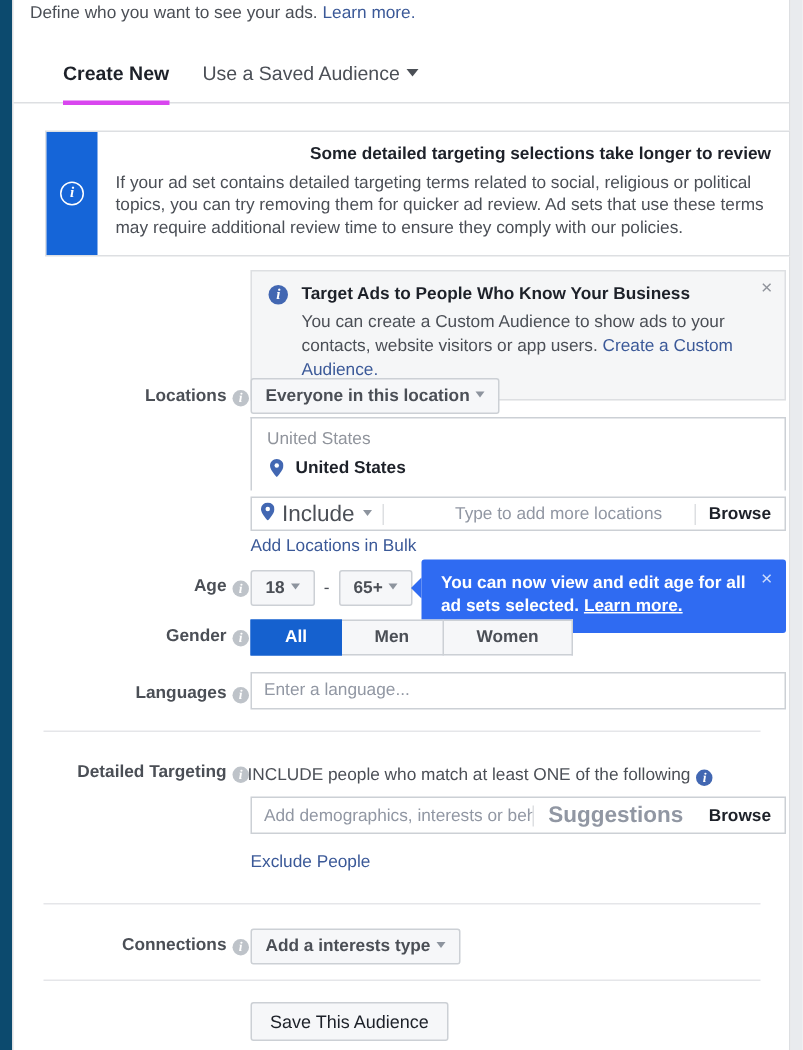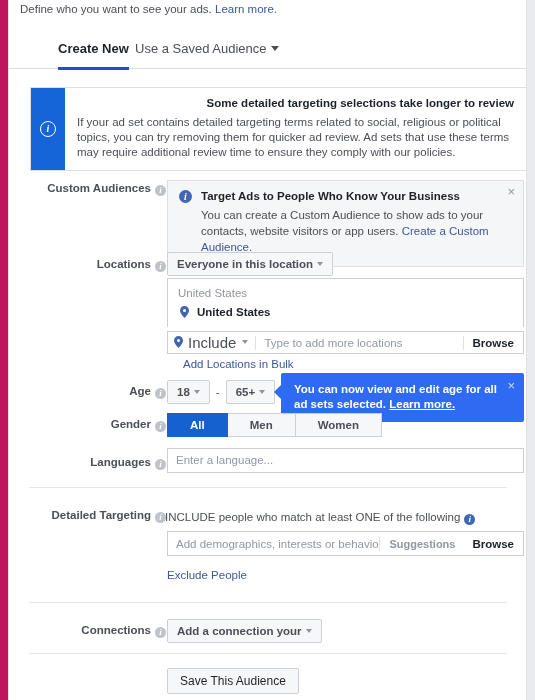--- a/index.html
+++ b/index.html
@@ -12,21 +12,21 @@
     height: 700px;
     overflow: hidden;
     font-family: "Liberation Sans", sans-serif;
     -webkit-font-smoothing: antialiased;
   }
 
   .page {
     position: relative;
     width: 477px;
     height: 700px;
-    background: #be185d;
+    background: #0c4a6e;
   }
 
   
   .card {
     position: absolute;
     left: 8px;
     top: 0;
     width: 519px;
     height: 700px;
     background: #ffffff;
@@ -67,22 +67,21 @@
     font-size: 13px;
     color: #4b4f56;
     line-height: 26px;
     cursor: pointer;
     white-space: nowrap;
   }
   .tab.active {
     left: 33px;
     font-weight: bold;
     color: #1d2129;
-    border-bottom: 3px solid #1d4ed8;
-    margin-left: 16px;
+    border-bottom: 3px solid #d946ef;
   }
   .tab.saved {
     left: 126px;
     color: #4b4f56;
   }
   .caret {
     display: inline-block;
     width: 0; height: 0;
     border-left: 4px solid transparent;
     border-right: 4px solid transparent;
@@ -301,37 +300,37 @@
     height: 14px;
     background: #dddfe2;
   }
   .loc-placeholder {
     flex: 1;
     padding-left: 8px;
     font-size: 11.5px;
     color: #9197a3;
     white-space: nowrap;
     overflow: hidden;
+    margin-left: 39px;
   }
   .browse {
     padding: 0 9px 0 8px;
     font-size: 11.5px;
     font-weight: bold;
     color: #1d2129;
     cursor: pointer;
     white-space: nowrap;
   }
   .bulk-link {
     position: absolute;
     left: 158px;
     top: 358px;
     font-size: 11.5px;
     color: #3b5998;
     cursor: pointer;
-    margin-left: 16px;
   }
 
   
   .age-label { position: absolute; left: 17px; top: 385px; width: 140px; text-align: right;
     font-size: 11.5px; font-weight: bold; color: #4b4f56; }
   .age-ctrls { position: absolute; left: 158px; top: 380px; display: flex; align-items: center; }
   .age-dash { font-size: 11.5px; color: #4b4f56; margin: 0 6px; }
   .age-btn { min-width: 38px; text-align: left; }
 
   
@@ -452,21 +451,21 @@
   .dt-placeholder {
     flex: 1;
     padding-left: 8px;
     font-size: 11.5px;
     color: #9197a3;
     white-space: nowrap;
     overflow: hidden;
   }
   .suggestions {
     padding: 0 9px;
-    font-size: 11px;
+    font-size: 15px;
     font-weight: bold;
     color: #9197a3;
     cursor: pointer;
     white-space: nowrap;
   }
   .exclude-link {
     position: absolute;
     left: 158px;
     top: 569px;
     font-size: 11.5px;
@@ -515,23 +514,20 @@
     <div class="banner">
       <div class="banner-stripe">
         <div class="banner-i">i</div>
       </div>
       <div class="banner-body">
         <div class="banner-title">Some detailed targeting selections take longer to review</div>
         <div class="banner-text">If your ad set contains detailed targeting terms related to social, religious or political topics, you can try removing them for quicker ad review. Ad sets that use these terms may require additional review time to ensure they comply with our policies.</div>
       </div>
     </div>
 
-    <div class="ca-label">
-      <span>Custom Audiences</span><span class="info-dot">i</span>
-    </div>
     <div class="ca-box">
       <div class="ca-close">×</div>
       <div class="ca-head">
         <span class="ca-icon">i</span>
         <span>Target Ads to People Who Know Your Business</span>
       </div>
       <div class="ca-text">
         <span>You can create a Custom Audience to show ads to your contacts, website visitors or app users.</span>
         <span class="link">Create a Custom Audience.</span>
       </div>
@@ -625,21 +621,21 @@
       <div class="browse">Browse</div>
     </div>
     <div class="exclude-link">Exclude People</div>
 
     <div class="divider" style="top:602px;"></div>
 
     <div class="conn-label">
       <span>Connections</span><span class="info-dot">i</span>
     </div>
     <div class="btn conn-btn">
-      <span>Add a connection your</span><span class="caret"></span>
+      <span>Add a interests type</span><span class="caret"></span>
     </div>
 
     <div class="divider" style="top:653px;"></div>
 
     <div class="btn save-btn">Save This Audience</div>
 
   </div>
 </div>
 
 </body></html>

